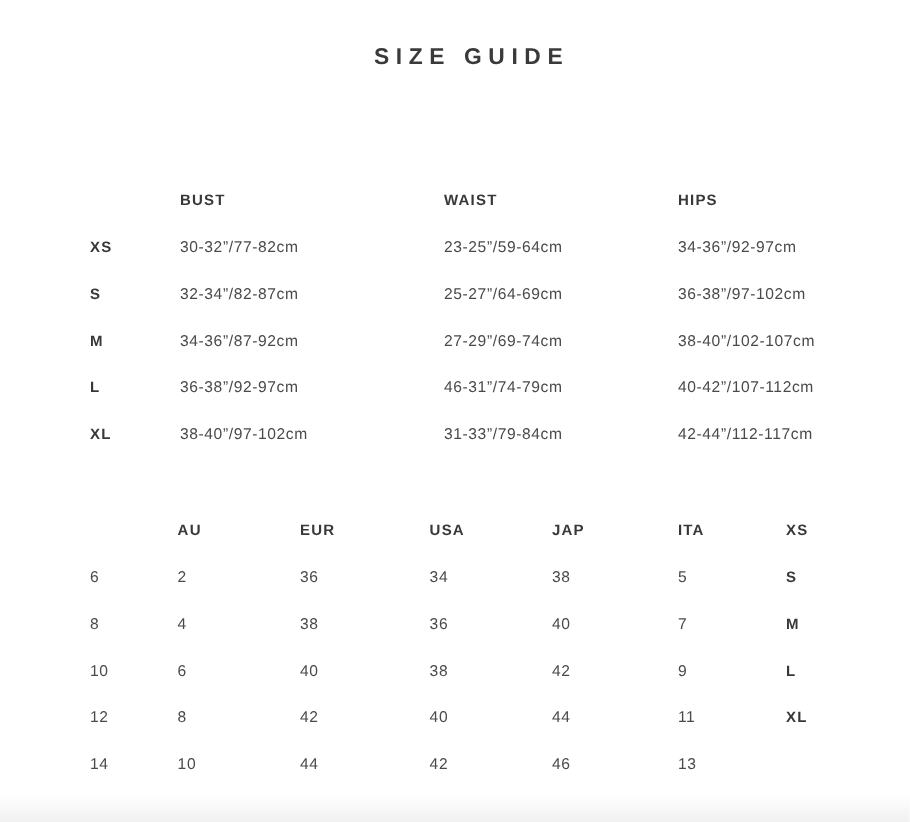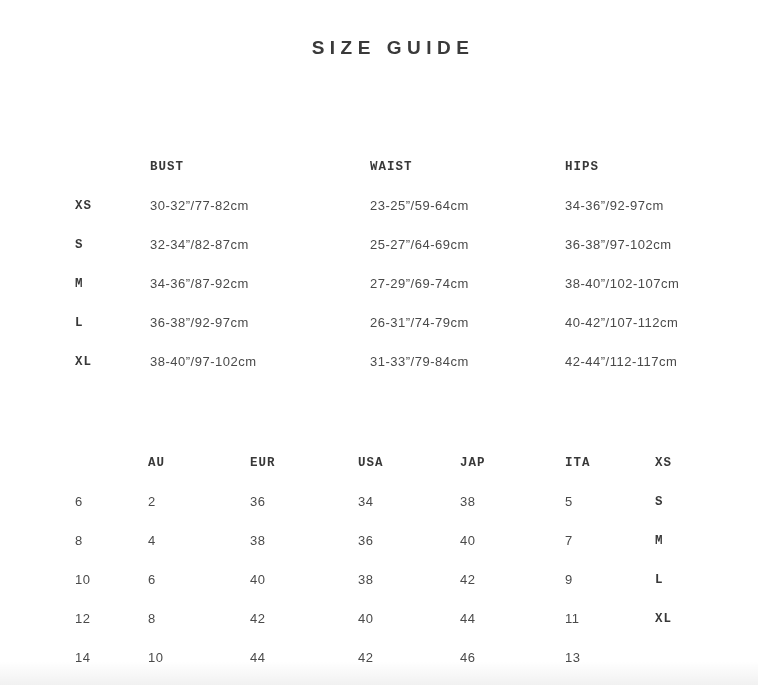--- a/index.html
+++ b/index.html
@@ -41,37 +41,36 @@
     position: absolute;
     left: 75px;
     display: grid;
     grid-auto-rows: 39px;
   }
   .measurement-table {
     top: 147px;
     grid-template-columns: 75px 220px 195px 160px;
   }
   .conversion-table {
-    top: 443px;
+    top: 422px;
     grid-template-columns: 73px 102px 108px 102px 105px 90px 60px;
   }
   .cell {
     display: flex;
     align-items: center;
     font-size: 13px;
     color: #4a4a4a;
     letter-spacing: 0.5px;
     white-space: nowrap;
   }
   .cell.head {
     font-weight: 700;
     color: #383838;
     letter-spacing: 1px;
     font-size: 12.5px;
-    font-family: Liberation Mono, monospace;
   }
 </style>
 </head>
 <body>
 
 <div class="page">
   <h1 class="title">SIZE GUIDE</h1>
 
   <div class="size-table measurement-table">
       <div class="cell corner"></div>
@@ -85,21 +84,21 @@
       <div class="cell head">S</div>
       <div class="cell value">32-34”/82-87cm</div>
       <div class="cell value">25-27”/64-69cm</div>
       <div class="cell value">36-38”/97-102cm</div>
       <div class="cell head">M</div>
       <div class="cell value">34-36”/87-92cm</div>
       <div class="cell value">27-29”/69-74cm</div>
       <div class="cell value">38-40”/102-107cm</div>
       <div class="cell head">L</div>
       <div class="cell value">36-38”/92-97cm</div>
-      <div class="cell value">26-31”/74-79cm</div>
+      <div class="cell value">46-31”/74-79cm</div>
       <div class="cell value">40-42”/107-112cm</div>
       <div class="cell head">XL</div>
       <div class="cell value">38-40”/97-102cm</div>
       <div class="cell value">31-33”/79-84cm</div>
       <div class="cell value">42-44”/112-117cm</div>
     </div>
 
   <div class="size-table conversion-table">
       <div class="cell corner"></div>
       <div class="cell head">AU</div>

